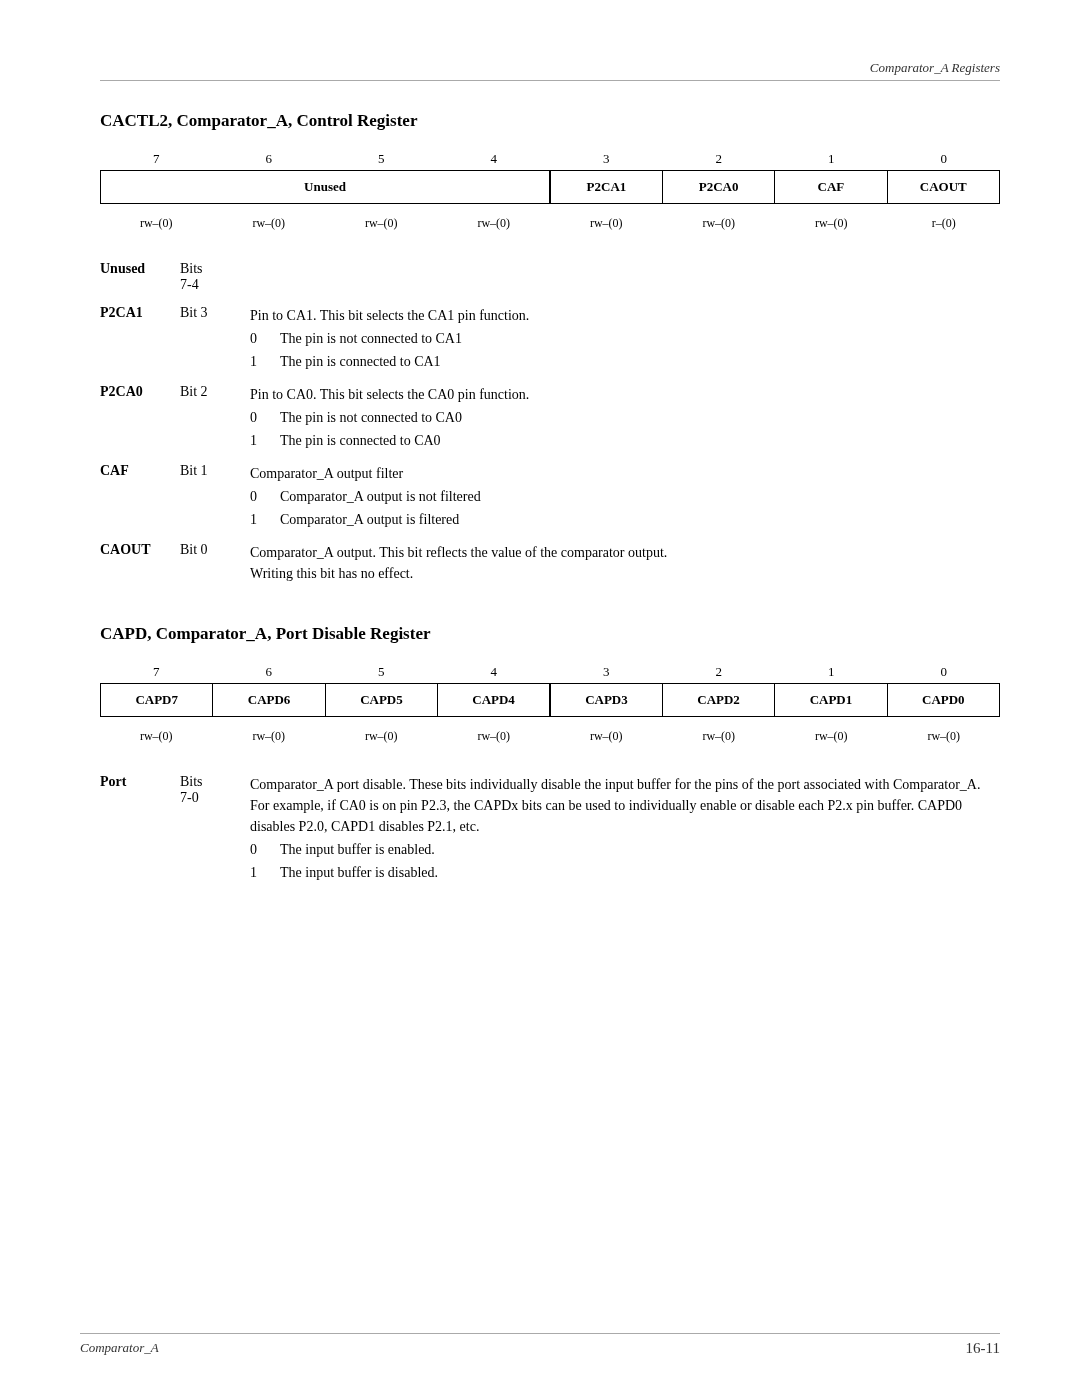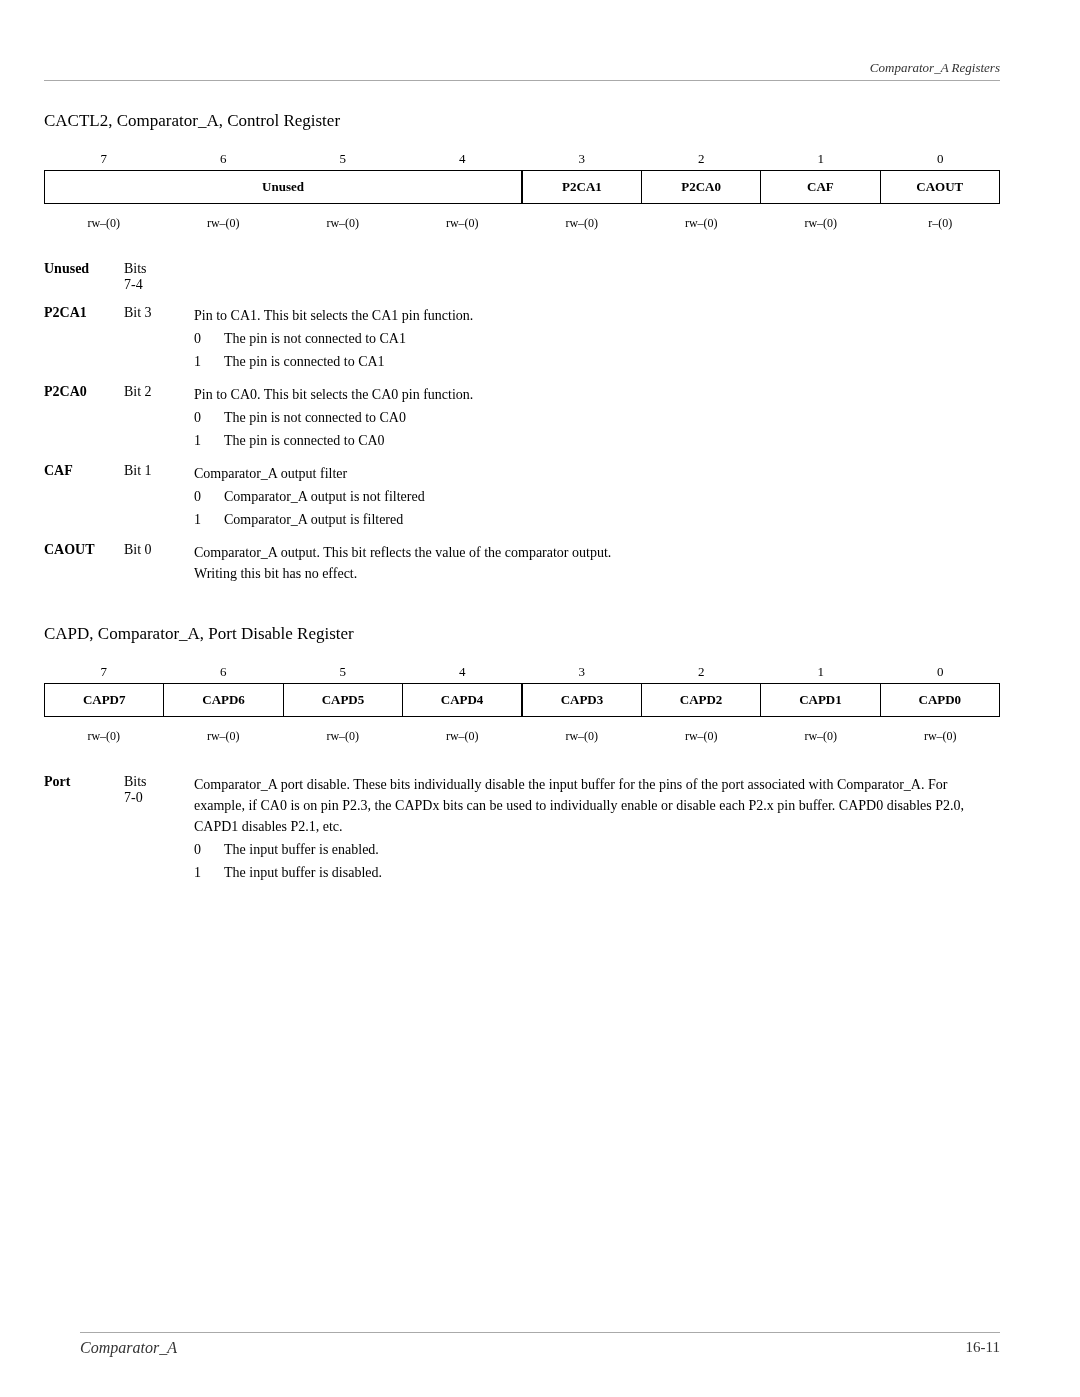--- a/index.html
+++ b/index.html
@@ -8,38 +8,38 @@
       font-size: 14px;
       background: #fff;
       color: #000;
       width: 1080px;
       min-height: 1397px;
       padding: 0;
     }
     .page {
       width: 1080px;
       min-height: 1397px;
-      padding: 60px 80px 60px 44px;
+      padding: 60px 80px 60px 100px;
       position: relative;
     }
     .header-line {
       display: flex;
       justify-content: flex-end;
       border-bottom: 1px solid #aaa;
       padding-bottom: 4px;
       margin-bottom: 30px;
     }
     .header-text {
       font-style: italic;
       font-size: 13px;
       color: #333;
     }
     .section-title {
       font-size: 17px;
-      font-weight: normal;
+      font-weight: bold;
       margin-bottom: 20px;
     }
     
     .bit-desc-section {
       margin-top: 30px;
       margin-bottom: 40px;
     }
     .bit-desc-row {
       display: flex;
       margin-bottom: 12px;
@@ -75,21 +75,21 @@
       border-top: 1px solid #aaa;
       padding-top: 6px;
       margin-top: auto;
       position: absolute;
       bottom: 40px;
       left: 80px;
       right: 80px;
     }
     .footer-text {
       font-style: italic;
-      font-size: 16px;
+      font-size: 13px;
       color: #333;
     }
     .footer-page {
       font-size: 15px;
       color: #333;
     }
     
     .table-wrapper {
       position: relative;
     }

